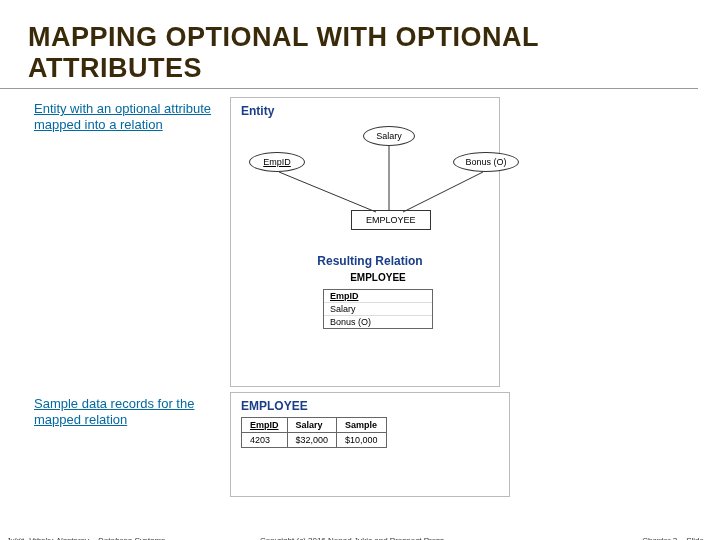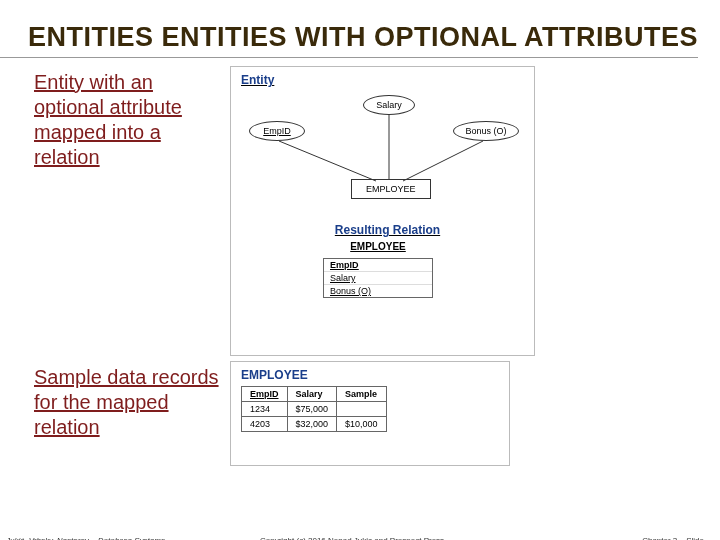--- a/index.html
+++ b/index.html
@@ -27,37 +27,36 @@
     flex-direction: column;
     padding: 6px 0 0 0;
   }
   .row {
     display: flex;
     align-items: flex-start;
   }
   .caption {
     width: 230px;
     padding: 6px 10px 0 34px;
-    font-size: 20px;
-    color: #7f1d1d;
+    font-size: 13px;
+    color: #0369a1;
     line-height: 1.25;
     text-decoration: underline;
   }
   .row1 { height: 295px; }
   .row2 { height: 160px; }
   .figure {
     border: 1px solid #bbb;
     background: #fff;
     position: relative;
   }
   .fig-top {
-    width: 305px;
+    width: 270px;
     height: 290px;
     margin-top: 2px;
-    text-decoration: underline;
   }
   .fig-bot {
     width: 280px;
     height: 105px;
     margin-top: 2px;
     padding: 6px 10px;
   }
   .sec-head {
     font-family: Arial, sans-serif;
     font-size: 12px;
@@ -128,21 +127,21 @@
     font-size: 8px;
     color: #333;
   }
   .f-left { position: absolute; left: 6px; font-style: italic; }
   .f-mid { position: absolute; left: 260px; }
   .f-right { position: absolute; right: 16px; }
 </style>
 </head>
 <body>
 
-<div class="title">ENTITIES ENTITIES WITH OPTIONAL ATTRIBUTES</div>
+<div class="title">MAPPING OPTIONAL WITH OPTIONAL ATTRIBUTES</div>
 
 <div class="content">
 
   <div class="row row1">
     <div class="caption">Entity with an optional attribute mapped into a relation</div>
     <div class="figure fig-top">
 
       <div class="sec-head">Entity</div>
       <div class="entity-area">
         <div class="oval" style="left:18px; top:30px; width:56px; height:20px;">
@@ -173,25 +172,20 @@
     <div class="figure fig-bot">
       <div class="emp-label">EMPLOYEE</div>
       <table class="data">
         <tbody>
             <tr>
           <th><span style="text-decoration:underline;">EmpID</span></th>
           <th>Salary</th>
           <th>Sample</th>
         </tr>
         <tr>
-          <td>1234</td>
-          <td>$75,000</td>
-          <td></td>
-        </tr>
-        <tr>
           <td>4203</td>
           <td>$32,000</td>
           <td>$10,000</td>
         </tr>
       </tbody>
         </table>
     </div>
   </div>
 
 </div>

